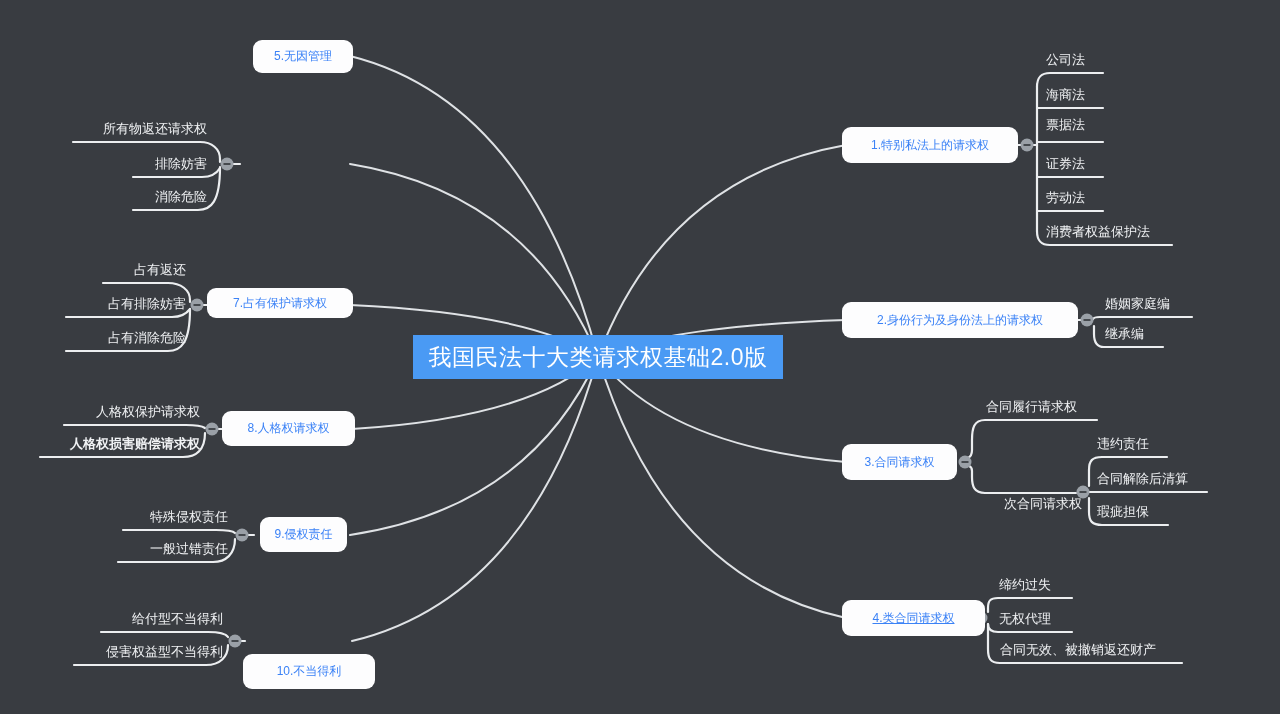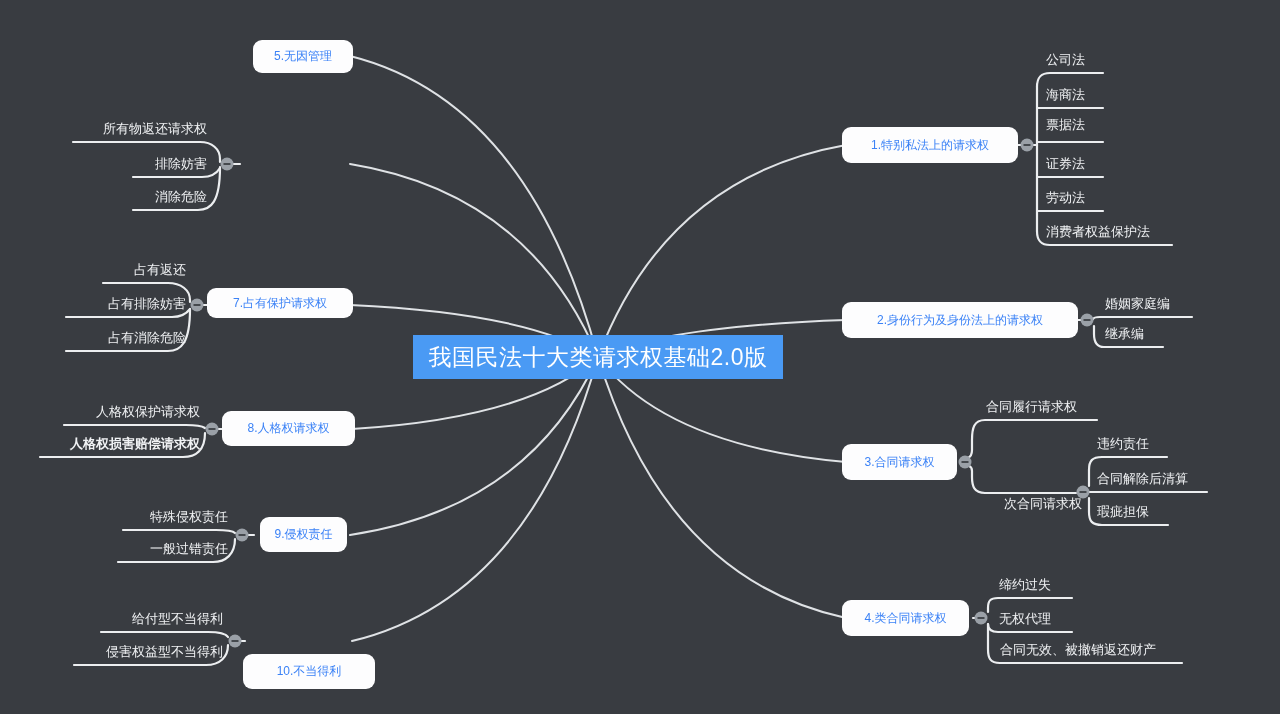--- a/index.html
+++ b/index.html
@@ -139,21 +139,21 @@
         <path d="M977.5,618 H984.5" stroke="#3c4045" stroke-width="1.8"></path>
       </g>
     </g>
   </svg>
 
   <div class="root-topic" style="left:413px;top:335px;width:370px;height:44px;">我国民法十大类请求权基础2.0版</div>
 
   <div class="topic" style="left:842px;top:127px;width:176px;height:36px;">1.特别私法上的请求权</div>
   <div class="topic" style="left:842px;top:302px;width:236px;height:36px;">2.身份行为及身份法上的请求权</div>
   <div class="topic" style="left:842px;top:444px;width:115px;height:36px;">3.合同请求权</div>
-  <div class="topic" style="left:842px;top:600px;width:127px;height:36px;">4.类合同请求权</div>
+  <div class="topic" style="left:842px;top:600px;width:143px;height:36px;text-decoration:underline;">4.类合同请求权</div>
 
   <div class="topic" style="left:253px;top:40px;width:100px;height:33px;">5.无因管理</div>
   <div class="topic" style="left:207px;top:288px;width:146px;height:30px;">7.占有保护请求权</div>
   <div class="topic" style="left:222px;top:411px;width:133px;height:35px;">8.人格权请求权</div>
   <div class="topic" style="left:260px;top:517px;width:87px;height:35px;">9.侵权责任</div>
   <div class="topic" style="left:243px;top:624px;width:132px;height:35px;margin-top:30px;">10.不当得利</div>
 
   <div class="leaf l" style="left:73px;top:118px;width:134px;">所有物返还请求权</div>
   <div class="leaf l" style="left:107px;top:153px;width:100px;">排除妨害</div>
   <div class="leaf l" style="left:107px;top:186px;width:100px;">消除危险</div>

